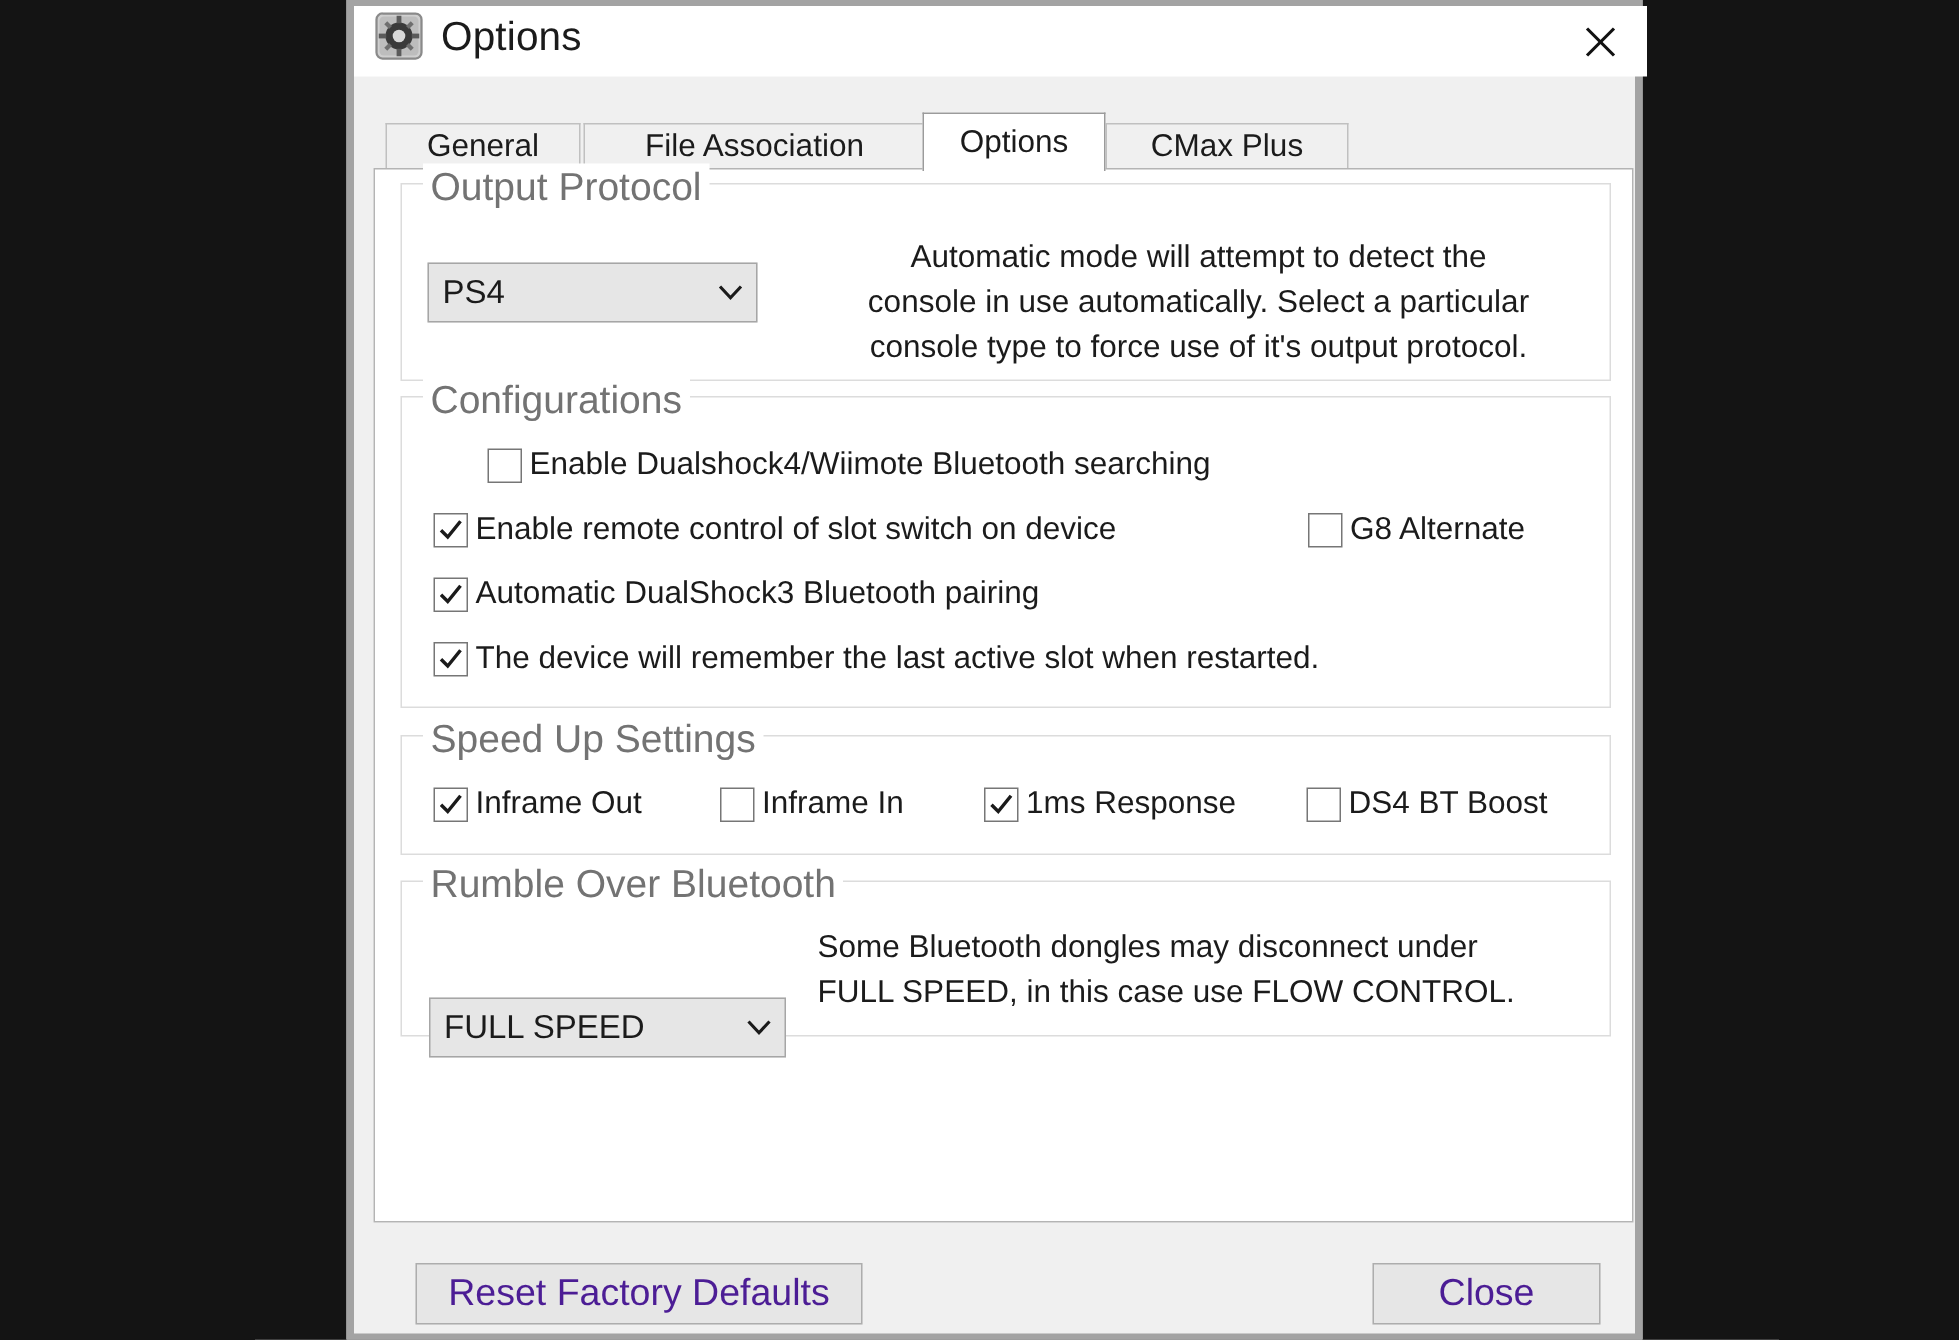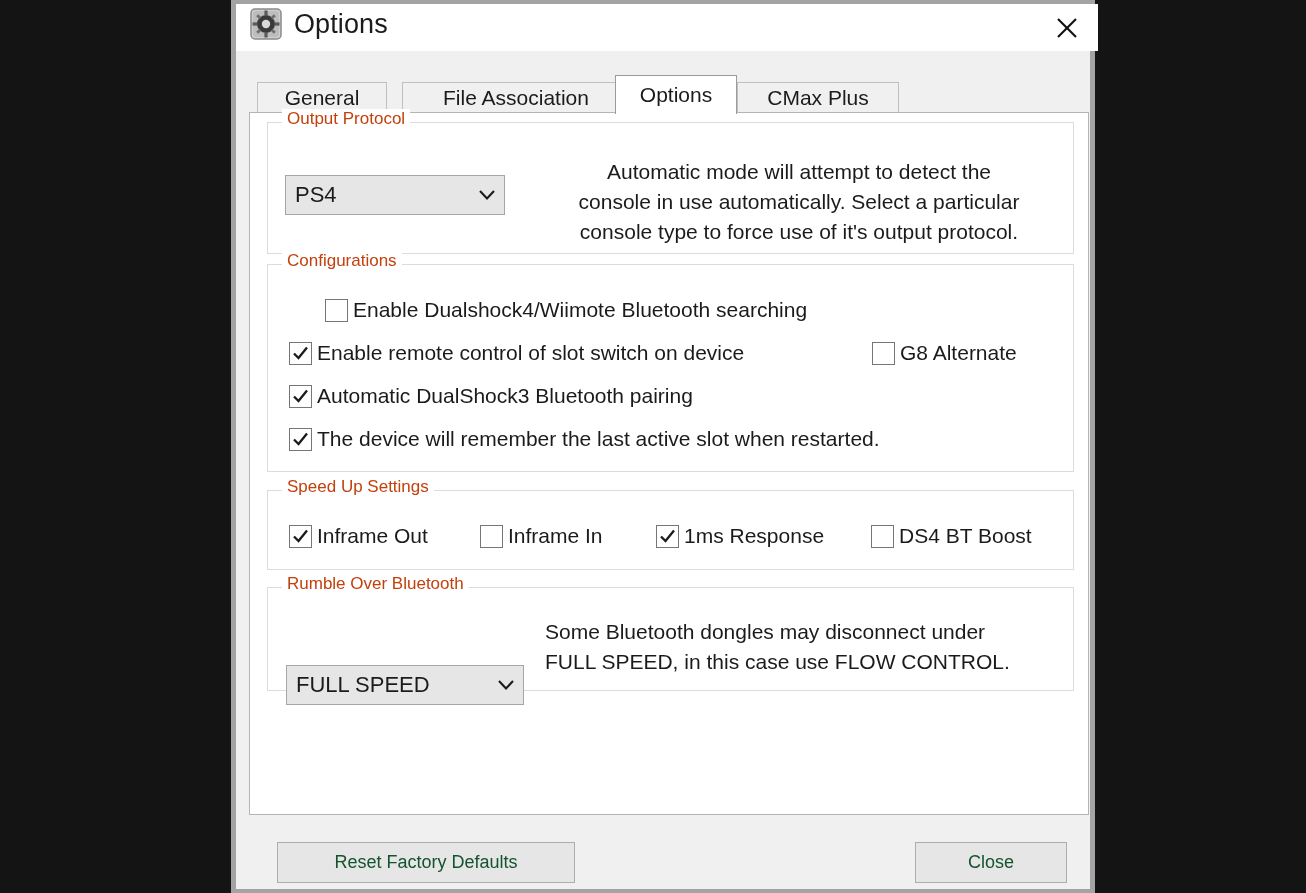--- a/index.html
+++ b/index.html
@@ -119,22 +119,22 @@
     border: 1px solid #dcdcdc;
     box-sizing: border-box;
     background: transparent;
   }
   .group-title {
     position: absolute;
     top: -14px;
     left: 14px;
     background: #ffffff;
     padding: 0 5px;
-    font-size: 17px;
-    color: #c2410c;
+    font-size: 26px;
+    color: #737373;
     white-space: nowrap;
   }
 
   .desc {
     position: absolute;
     font-size: 21px;
     line-height: 30px;
     color: #1b1b1b;
     white-space: pre-line;
   }
@@ -190,22 +190,22 @@
 
   
   .btn {
     position: absolute;
     background: #e6e6e6;
     border: 1px solid #adadad;
     box-sizing: border-box;
     display: flex;
     align-items: center;
     justify-content: center;
-    font-size: 18px;
-    color: #14532d;
+    font-size: 25px;
+    color: #4c1d95;
     cursor: pointer;
     white-space: nowrap;
   }
 </style>
 </head>
 <body>
 
 <div id="screen">
 
   <div id="window">
@@ -237,21 +237,21 @@
       <span id="close-button">
         <svg width="24" height="24" viewBox="0 0 24 24">
           <line x1="3" y1="3" x2="21" y2="21" stroke="#111111" stroke-width="2.1"></line>
           <line x1="21" y1="3" x2="3" y2="21" stroke="#111111" stroke-width="2.1"></line>
         </svg>
       </span>
     </div>
 
     <div id="tabstrip">
       <div class="tab" style="left:0px;width:130px;">General</div>
-      <div class="tab" style="left:145px;width:228px;">File Association</div>
+      <div class="tab" style="left:132px;width:228px;">File Association</div>
       <div class="tab selected" style="left:358px;width:122px;">Options</div>
       <div class="tab" style="left:480px;width:162px;">CMax Plus</div>
     </div>
 
     <div id="tabpanel">
 
       <div class="group" style="left:17px;top:9px;width:807px;height:132px;">
         <span class="group-title">Output Protocol</span>
 
         <div class="combo" style="left:17px;top:52px;width:220px;height:40px;">

